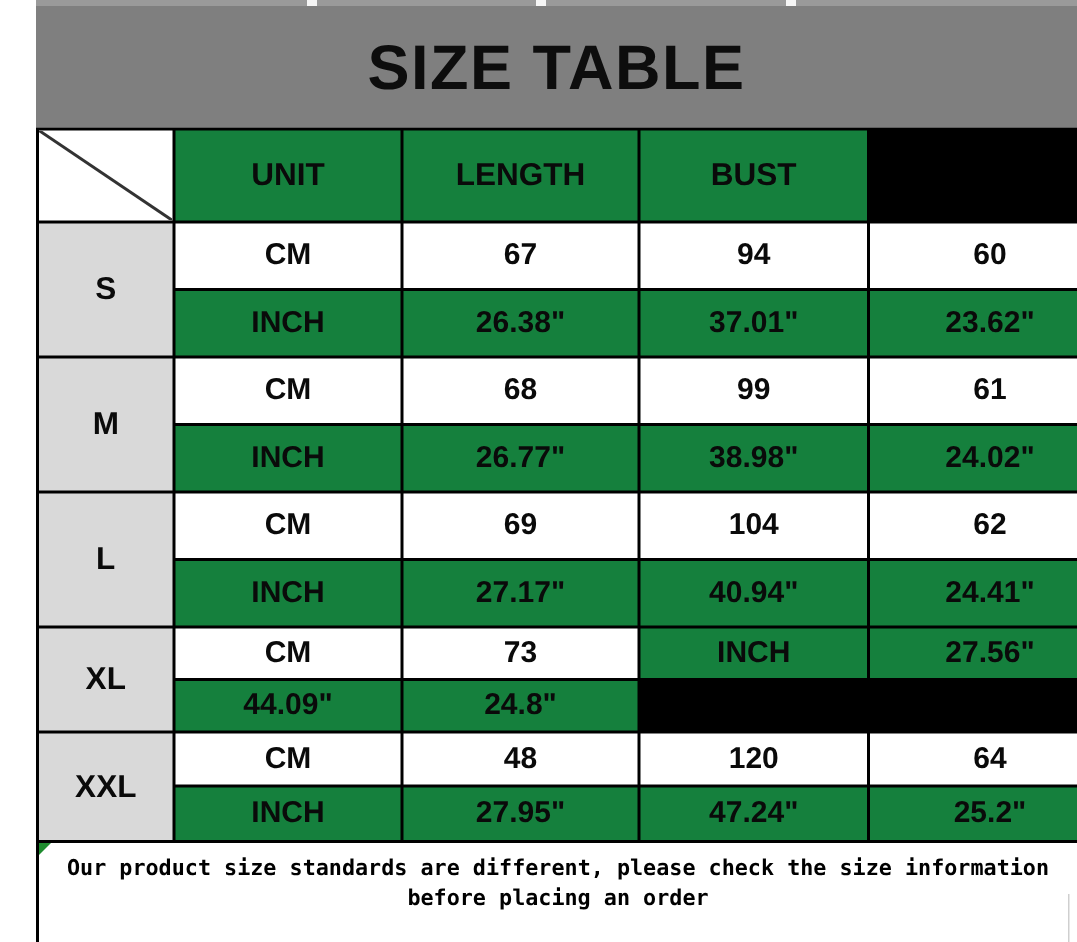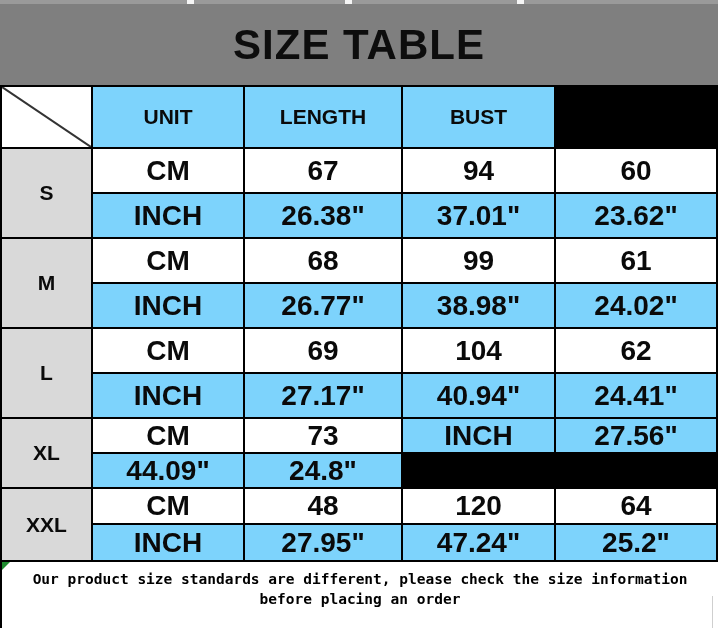--- a/index.html
+++ b/index.html
@@ -1,19 +1,19 @@
 <!DOCTYPE html>
 <html><head>
 <meta charset="utf-8">
 <style>
   * { margin:0; padding:0; box-sizing:border-box; }
   body { background:#fff; font-family:"Liberation Sans","DejaVu Sans",sans-serif; }
   .page {
     position:relative; width:718px; height:628px; background:#fff;
-    overflow:hidden; color:#0a0a0a;
+    overflow:hidden; color:#0a0a0a;padding-left:24px;
   }
   .top-strip {
     height:4px;
     background:linear-gradient(to right,
       #9a9a9a 0 26%, #f5f5f5 26% 27%,
       #9a9a9a 27% 48%, #f5f5f5 48% 49%,
       #9a9a9a 49% 72%, #f5f5f5 72% 73%,
       #9a9a9a 73% 100%);
   }
   .title-band {
@@ -27,23 +27,23 @@
     width:718px; height:475px;
     background:#000;
     padding:2px 2px 0 2px;
     display:grid;
     grid-template-columns:89px 150px 156px 151px 160px;
     grid-template-rows:60px 43px 43px 43px 43px 43px 43px 33px 33px 34px 35px;
     gap:2px;
   }
   .c {
     display:flex; align-items:center; justify-content:center;
-    font-weight:bold; font-size:28px; background:#fff; overflow:hidden;
+    font-weight:bold; font-size:20px; background:#fff; overflow:hidden;
   }
-  .c.gray { background:#7dd3fc; }
+  .c.gray { background:#15803d; }
   .c.hdr  { font-size:21px; }
   .c.lbl  { grid-column:1; grid-row:span 2; background:#d9d9d9; font-size:21px; }
   .diag { position:relative; background:#fff; }
   .diag svg { position:absolute; inset:0; width:100%; height:100%; }
   .note {
     position:relative; height:68px; background:#fff;
     border-top:2px solid #000; border-left:2px solid #000;
     font-family:"DejaVu Sans Mono","Liberation Mono",monospace;
     font-weight:bold; font-size:14.5px; line-height:20px;
     display:flex; flex-direction:column; align-items:center; justify-content:flex-start;

